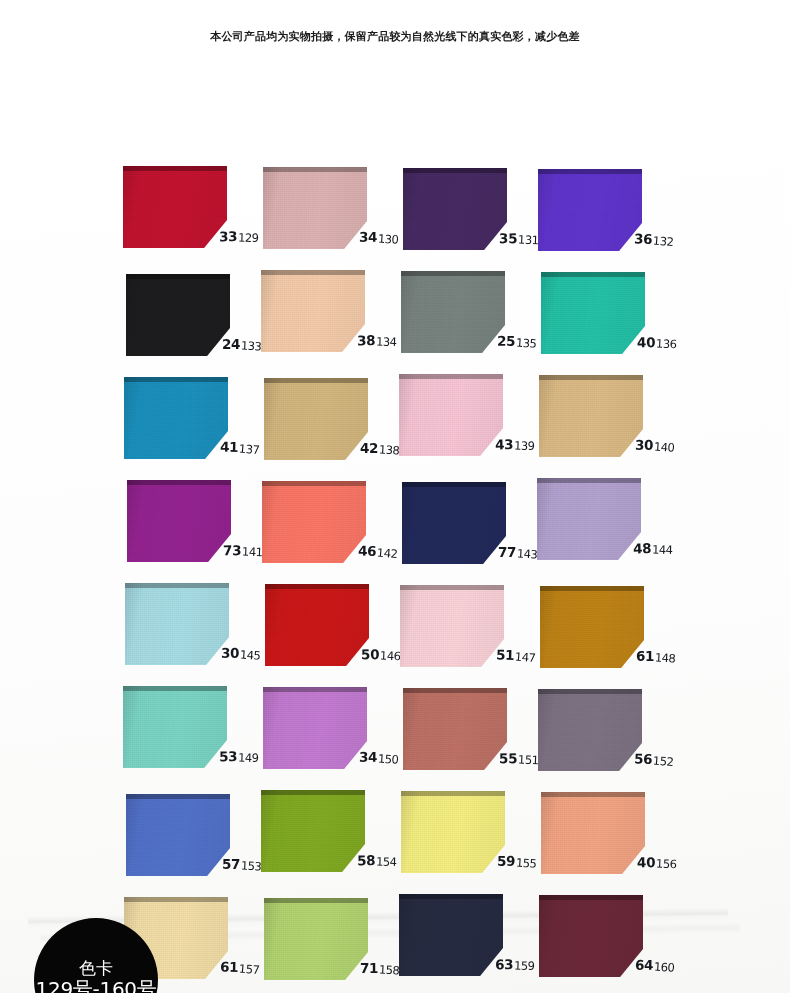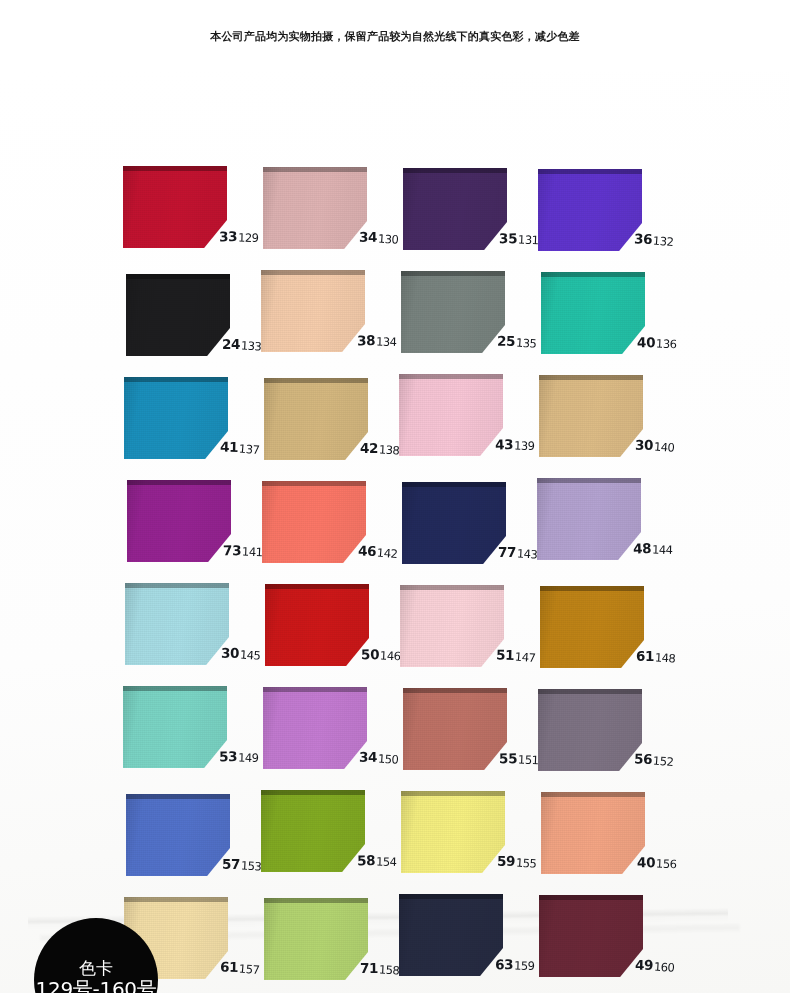--- a/index.html
+++ b/index.html
@@ -479,21 +479,21 @@
         </div>
         <div class="chip-label" style="transform: rotate(-1.4deg);"><span>63</span><span class="sub">159</span></div>
       </div>
       <div class="cell" style="left: 539px; top: 823px;">
         <div class="chip-wrap">
           <div class="chip-shadow"></div>
           <div class="chip" style="background: rgb(107, 40, 56);">
             <div class="chip-lip"></div>
           </div>
         </div>
-        <div class="chip-label" style="transform: rotate(0.7deg);"><span>49</span><span class="sub">160</span></div>
+        <div class="chip-label" style="transform: rotate(0.7deg);"><span>64</span><span class="sub">160</span></div>
       </div>
     </div>
 
   <div class="badge">
     <div class="badge-line1">色卡</div>
     <div class="badge-line2">129号-160号</div>
   </div>
 
 </div>
 

